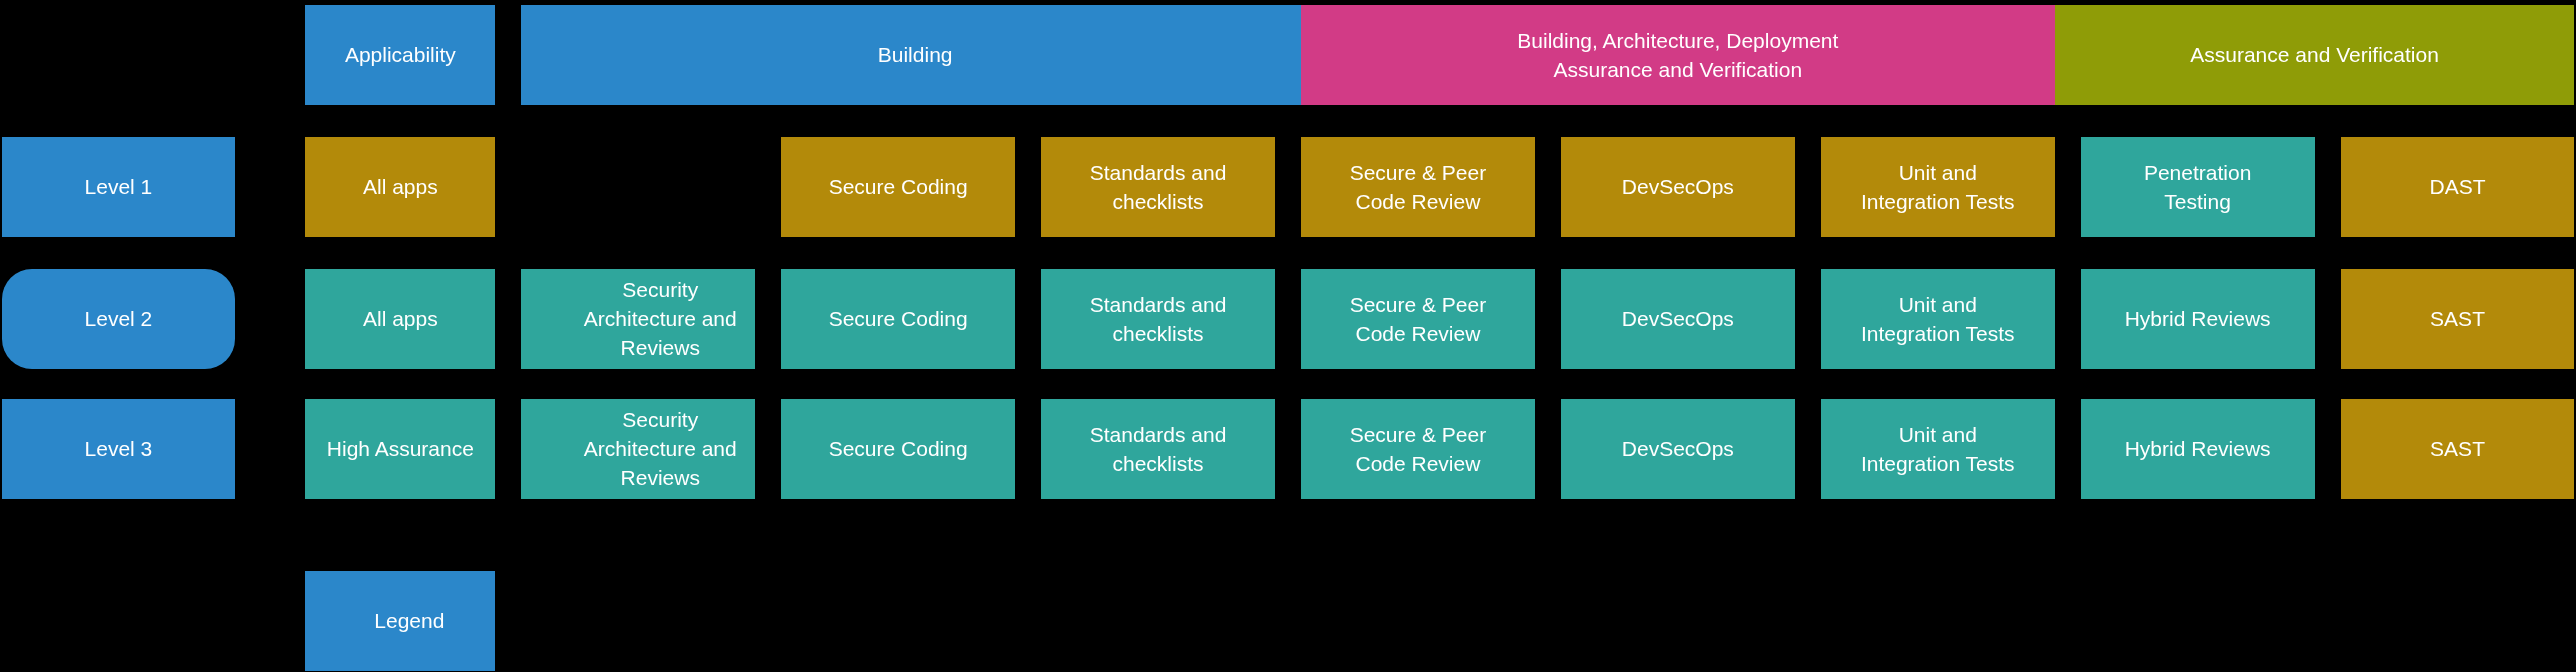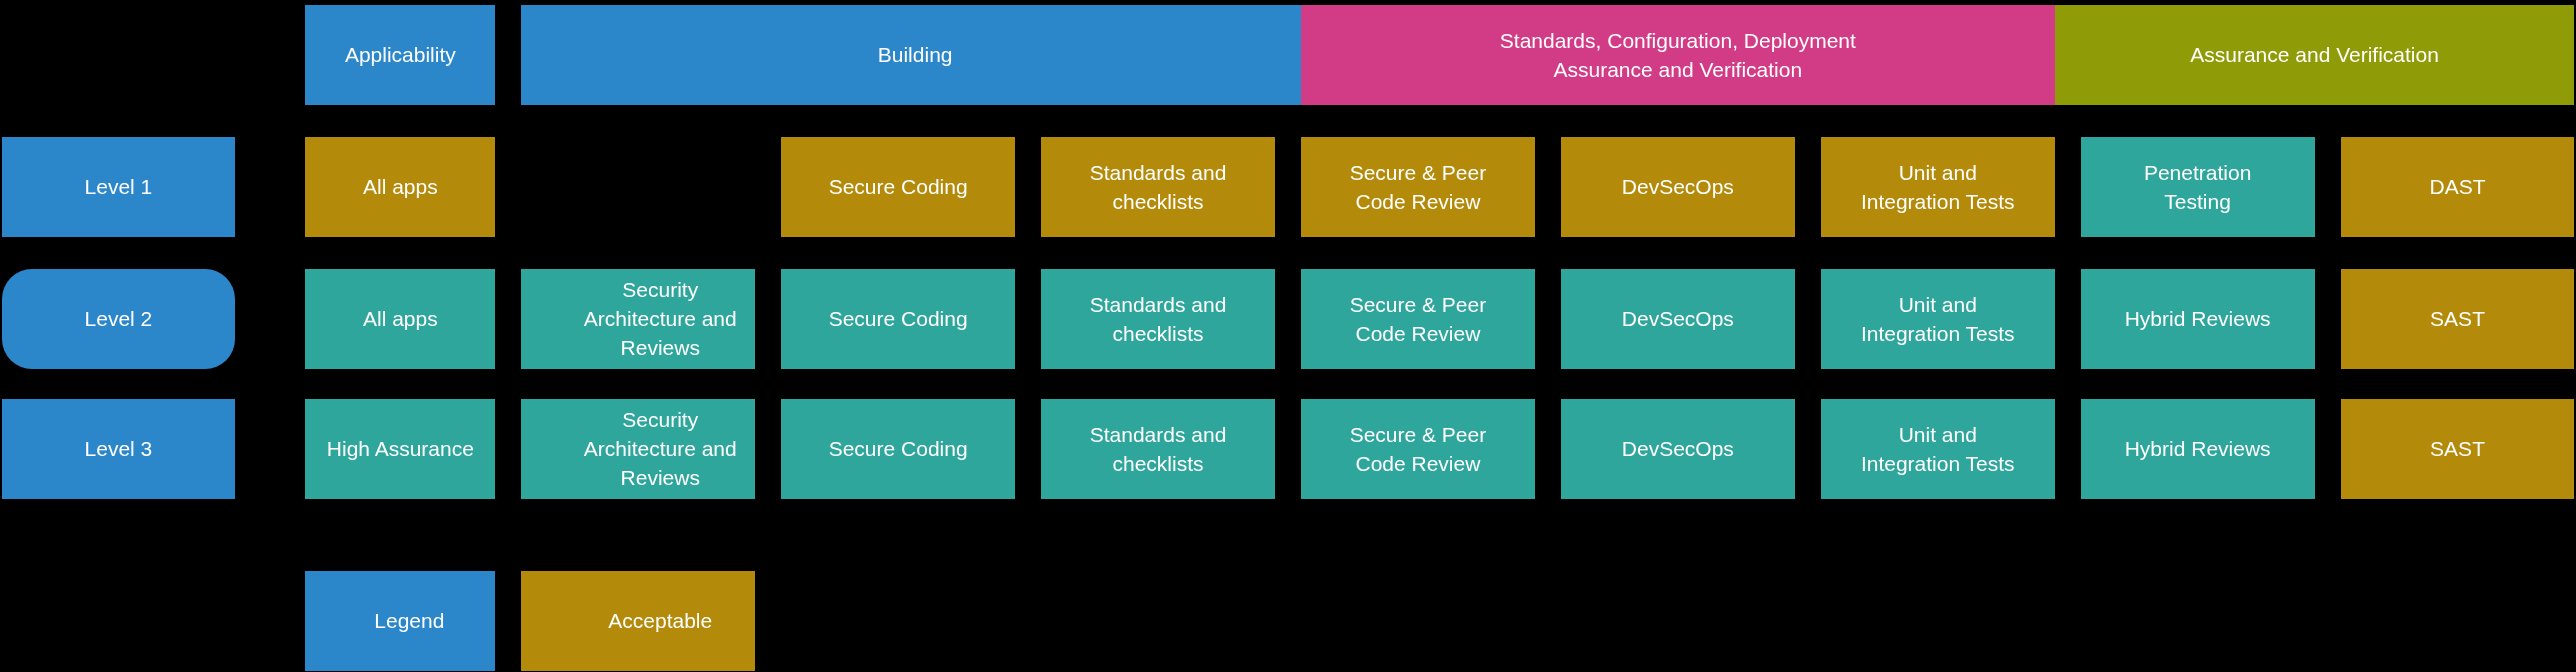--- a/index.html
+++ b/index.html
@@ -53,21 +53,21 @@
   .span-6-9  { grid-column: 6 / 9; }
   .span-9-11 { grid-column: 9 / 11; margin-left: -26px; }
 </style>
 </head>
 <body>
 
 <div class="board">
 
   <div class="cell r1 col-2" style="background-color: rgb(43, 135, 202);">Applicability</div>
   <div class="cell r1 span-3-6" style="background-color: rgb(43, 135, 202);">Building</div>
-  <div class="cell r1 span-6-9" style="background-color: rgb(210, 59, 134);">Standards, Configuration, Deployment
+  <div class="cell r1 span-6-9" style="background-color: rgb(210, 59, 134);">Building, Architecture, Deployment
 Assurance and Verification</div>
   <div class="cell r1 span-9-11" style="background-color: rgb(143, 156, 7);">Assurance and Verification</div>
 
   <div class="cell r3 col-1" style="background-color: rgb(43, 135, 202);">Level 1</div>
   <div class="cell r3 col-2" style="background-color: rgb(179, 138, 10);">All apps</div>
   <div class="cell r3 col-4" style="background-color: rgb(179, 138, 10);">Secure Coding</div>
   <div class="cell r3 col-5" style="background-color: rgb(179, 138, 10);">Standards and
 checklists</div>
   <div class="cell r3 col-6" style="background-color: rgb(179, 138, 10);">Secure &amp; Peer
 Code Review</div>
@@ -104,16 +104,15 @@
 checklists</div>
   <div class="cell r7 col-6" style="background-color: rgb(47, 166, 156);">Secure &amp; Peer
 Code Review</div>
   <div class="cell r7 col-7" style="background-color: rgb(47, 166, 156);">DevSecOps</div>
   <div class="cell r7 col-8" style="background-color: rgb(47, 166, 156);">Unit and
 Integration Tests</div>
   <div class="cell r7 col-9" style="background-color: rgb(47, 166, 156);">Hybrid Reviews</div>
   <div class="cell r7 col-10" style="background-color: rgb(179, 138, 10);">SAST</div>
 
   <div class="cell r9 col-2" style="background-color: rgb(43, 135, 202); padding-left: 18px;">Legend</div>
-  <div class="cell r9 col-3" style="background-color: rgb(179, 138, 10);">Acceptable</div>
 
 </div>
 
 
 </body></html>

